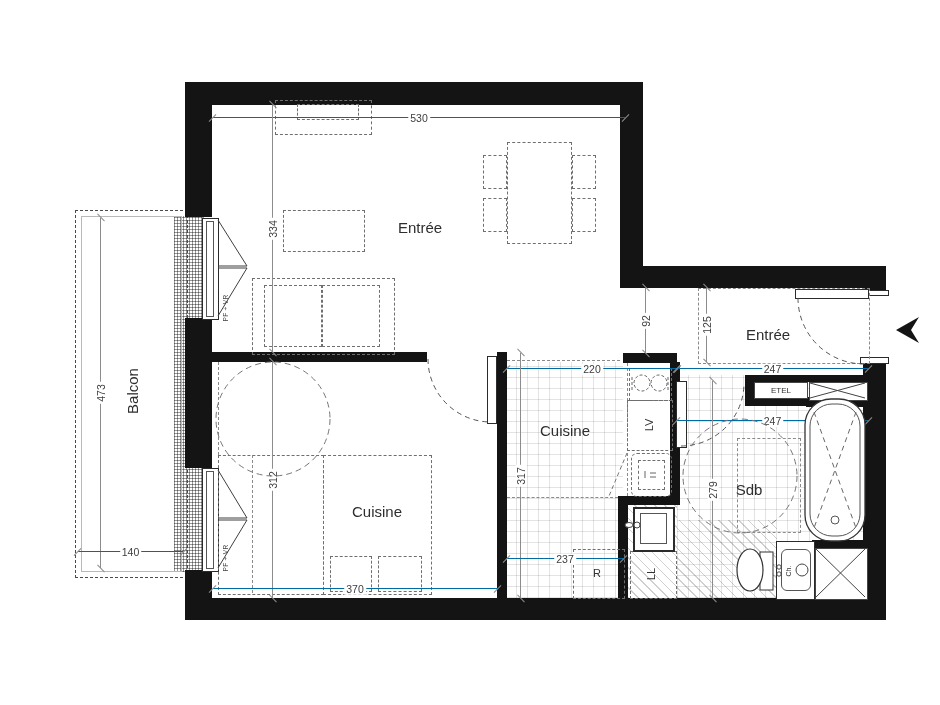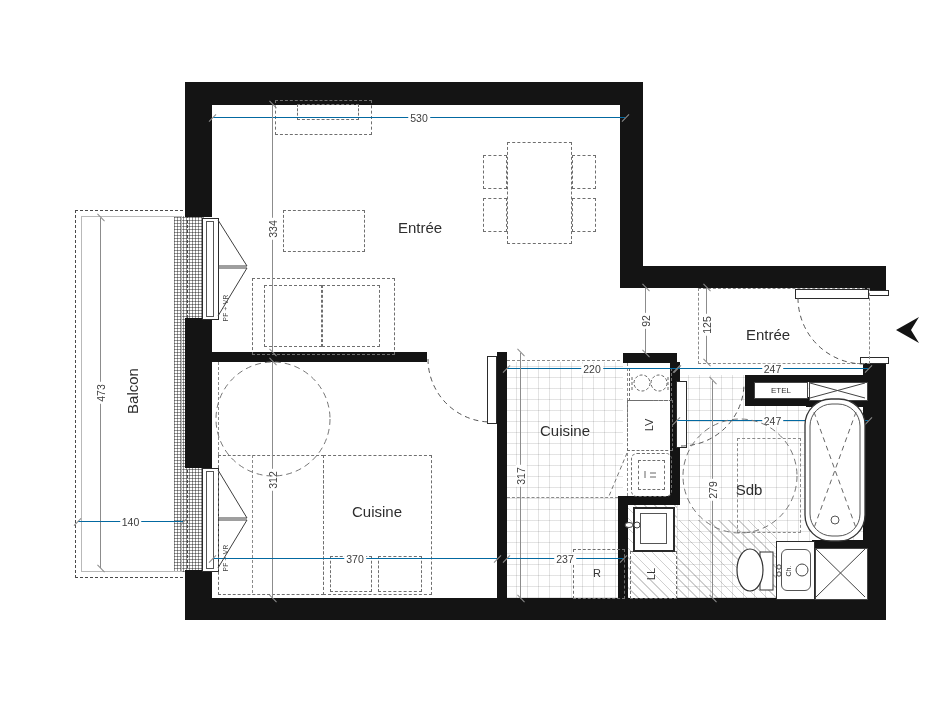--- a/index.html
+++ b/index.html
@@ -137,27 +137,27 @@
 
   <div class="dimh" style="left:213px;top:117px;width:412px">
       <span class="dl">530</span>
     </div>
   <div class="dimv" style="left:272px;top:105px;height:247px">
       <span class="dl">334</span>
     </div>
   <div class="dimv" style="left:272px;top:362px;height:236px">
       <span class="dl">312</span>
     </div>
-  <div class="dimh" style="left:213px;top:558px;width:284px">
+  <div class="dimh" style="left:213px;top:588px;width:284px">
       <span class="dl">370</span>
     </div>
   <div class="dimv" style="left:100px;top:218px;height:350px">
       <span class="dl">473</span>
     </div>
-  <div class="dimh" style="left:78px;top:521px;width:105px">
+  <div class="dimh" style="left:78px;top:551px;width:105px">
       <span class="dl">140</span>
     </div>
   <div class="dimh" style="left:507px;top:368px;width:170px">
       <span class="dl">220</span>
     </div>
   <div class="dimv" style="left:520px;top:353px;height:245px">
       <span class="dl">317</span>
     </div>
   <div class="dimh" style="left:507px;top:558px;width:116px">
       <span class="dl">237</span>

